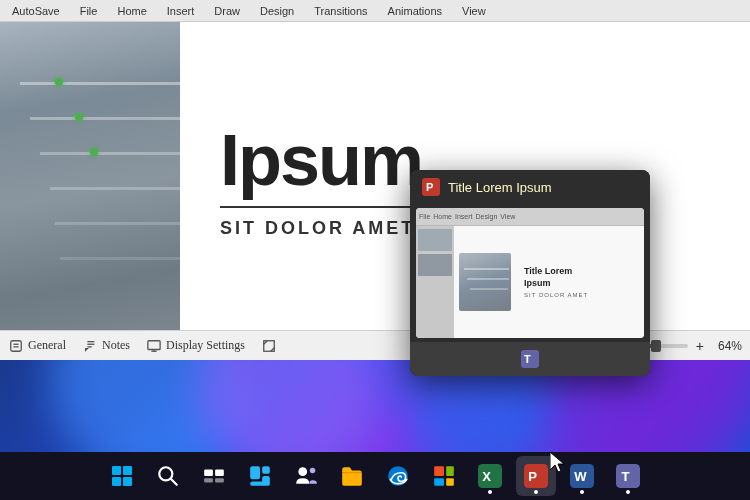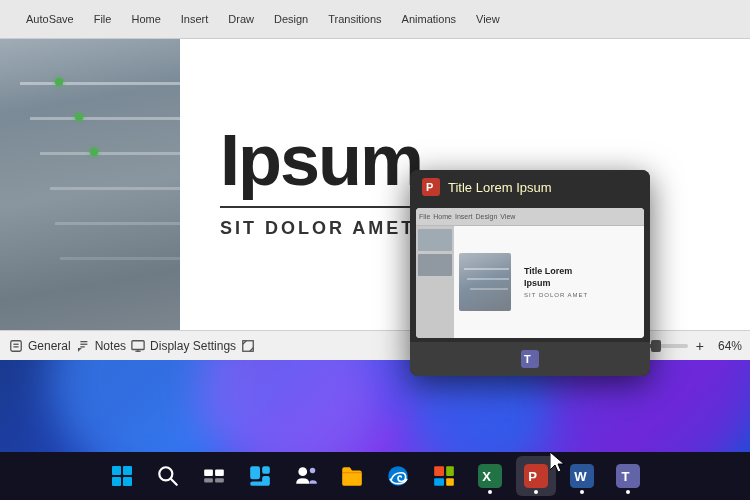--- a/index.html
+++ b/index.html
@@ -97,21 +97,22 @@
       justify-content: space-between;
       padding: 0 8px;
       font-size: 12px;
       color: #333;
       z-index: 10;
     }
 
     .status-left {
       display: flex;
       align-items: center;
-      gap: 4px;
+      gap: 16px;
+      font-family: Liberation Serif, serif;
     }
 
     .status-item {
       display: flex;
       align-items: center;
       gap: 4px;
       cursor: pointer;
     }
 
     .status-icon {
@@ -255,26 +256,26 @@
       background: #fff;
       border-radius: 50%;
     }
 
     
     .ppt-ribbon {
       position: absolute;
       top: 0;
       left: 0;
       width: 750px;
-      height: 39px;
+      height: 22px;
       background: #e8e8e8;
       border-bottom: 1px solid #ccc;
       display: flex;
       align-items: center;
-      padding: 0 20px;
+      padding: 0 6px;
       gap: 8px;
       font-size: 11px;
       color: #333;
       z-index: 5;
     }
 
     .ribbon-tab {
       padding: 2px 6px;
       cursor: pointer;
       font-size: 11px;

